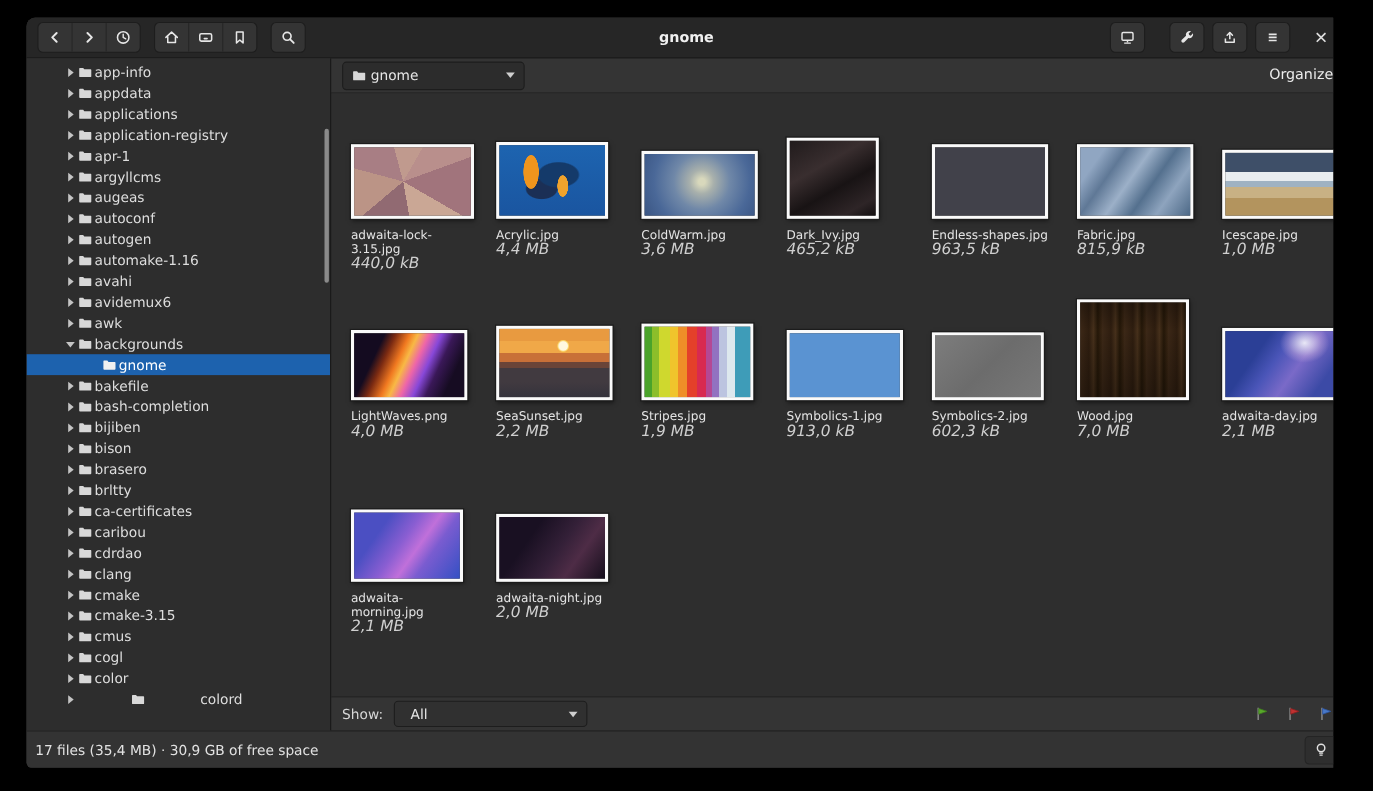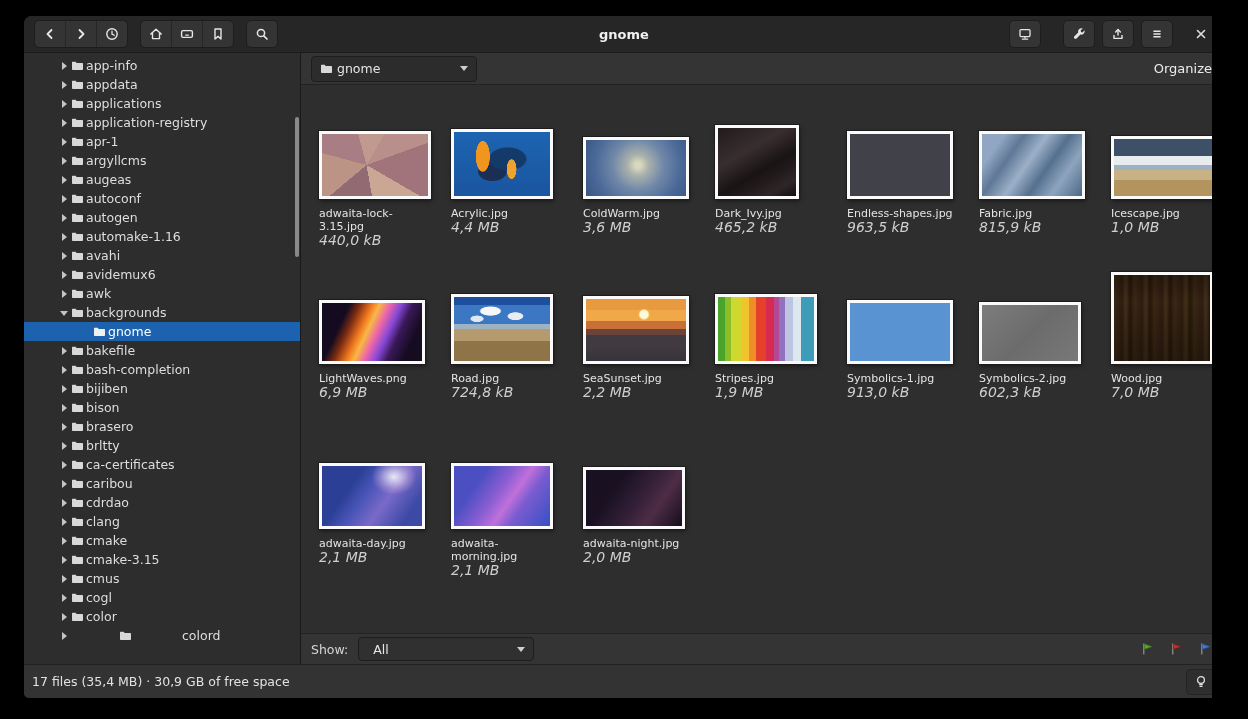--- a/index.html
+++ b/index.html
@@ -487,30 +487,21 @@
               <div class="fname">Icescape.jpg</div>
               <div class="fsize">1,0 MB</div>
             </div>
             <div class="cell">
               <div class="thumb-box">
                 <div class="frame">
                   <div class="thumb t-lightwaves" style="width: 100px; height: 58px;"></div>
                 </div>
               </div>
               <div class="fname">LightWaves.png</div>
-              <div class="fsize">6,9 MB</div>
-            </div>
-            <div class="cell">
-              <div class="thumb-box">
-                <div class="frame">
-                  <div class="thumb t-road" style="width: 96px; height: 64px;"></div>
-                </div>
-              </div>
-              <div class="fname">Road.jpg</div>
-              <div class="fsize">724,8 kB</div>
+              <div class="fsize">4,0 MB</div>
             </div>
             <div class="cell">
               <div class="thumb-box">
                 <div class="frame">
                   <div class="thumb t-seasunset" style="width: 100px; height: 62px;"></div>
                 </div>
               </div>
               <div class="fname">SeaSunset.jpg</div>
               <div class="fsize">2,2 MB</div>
             </div>

